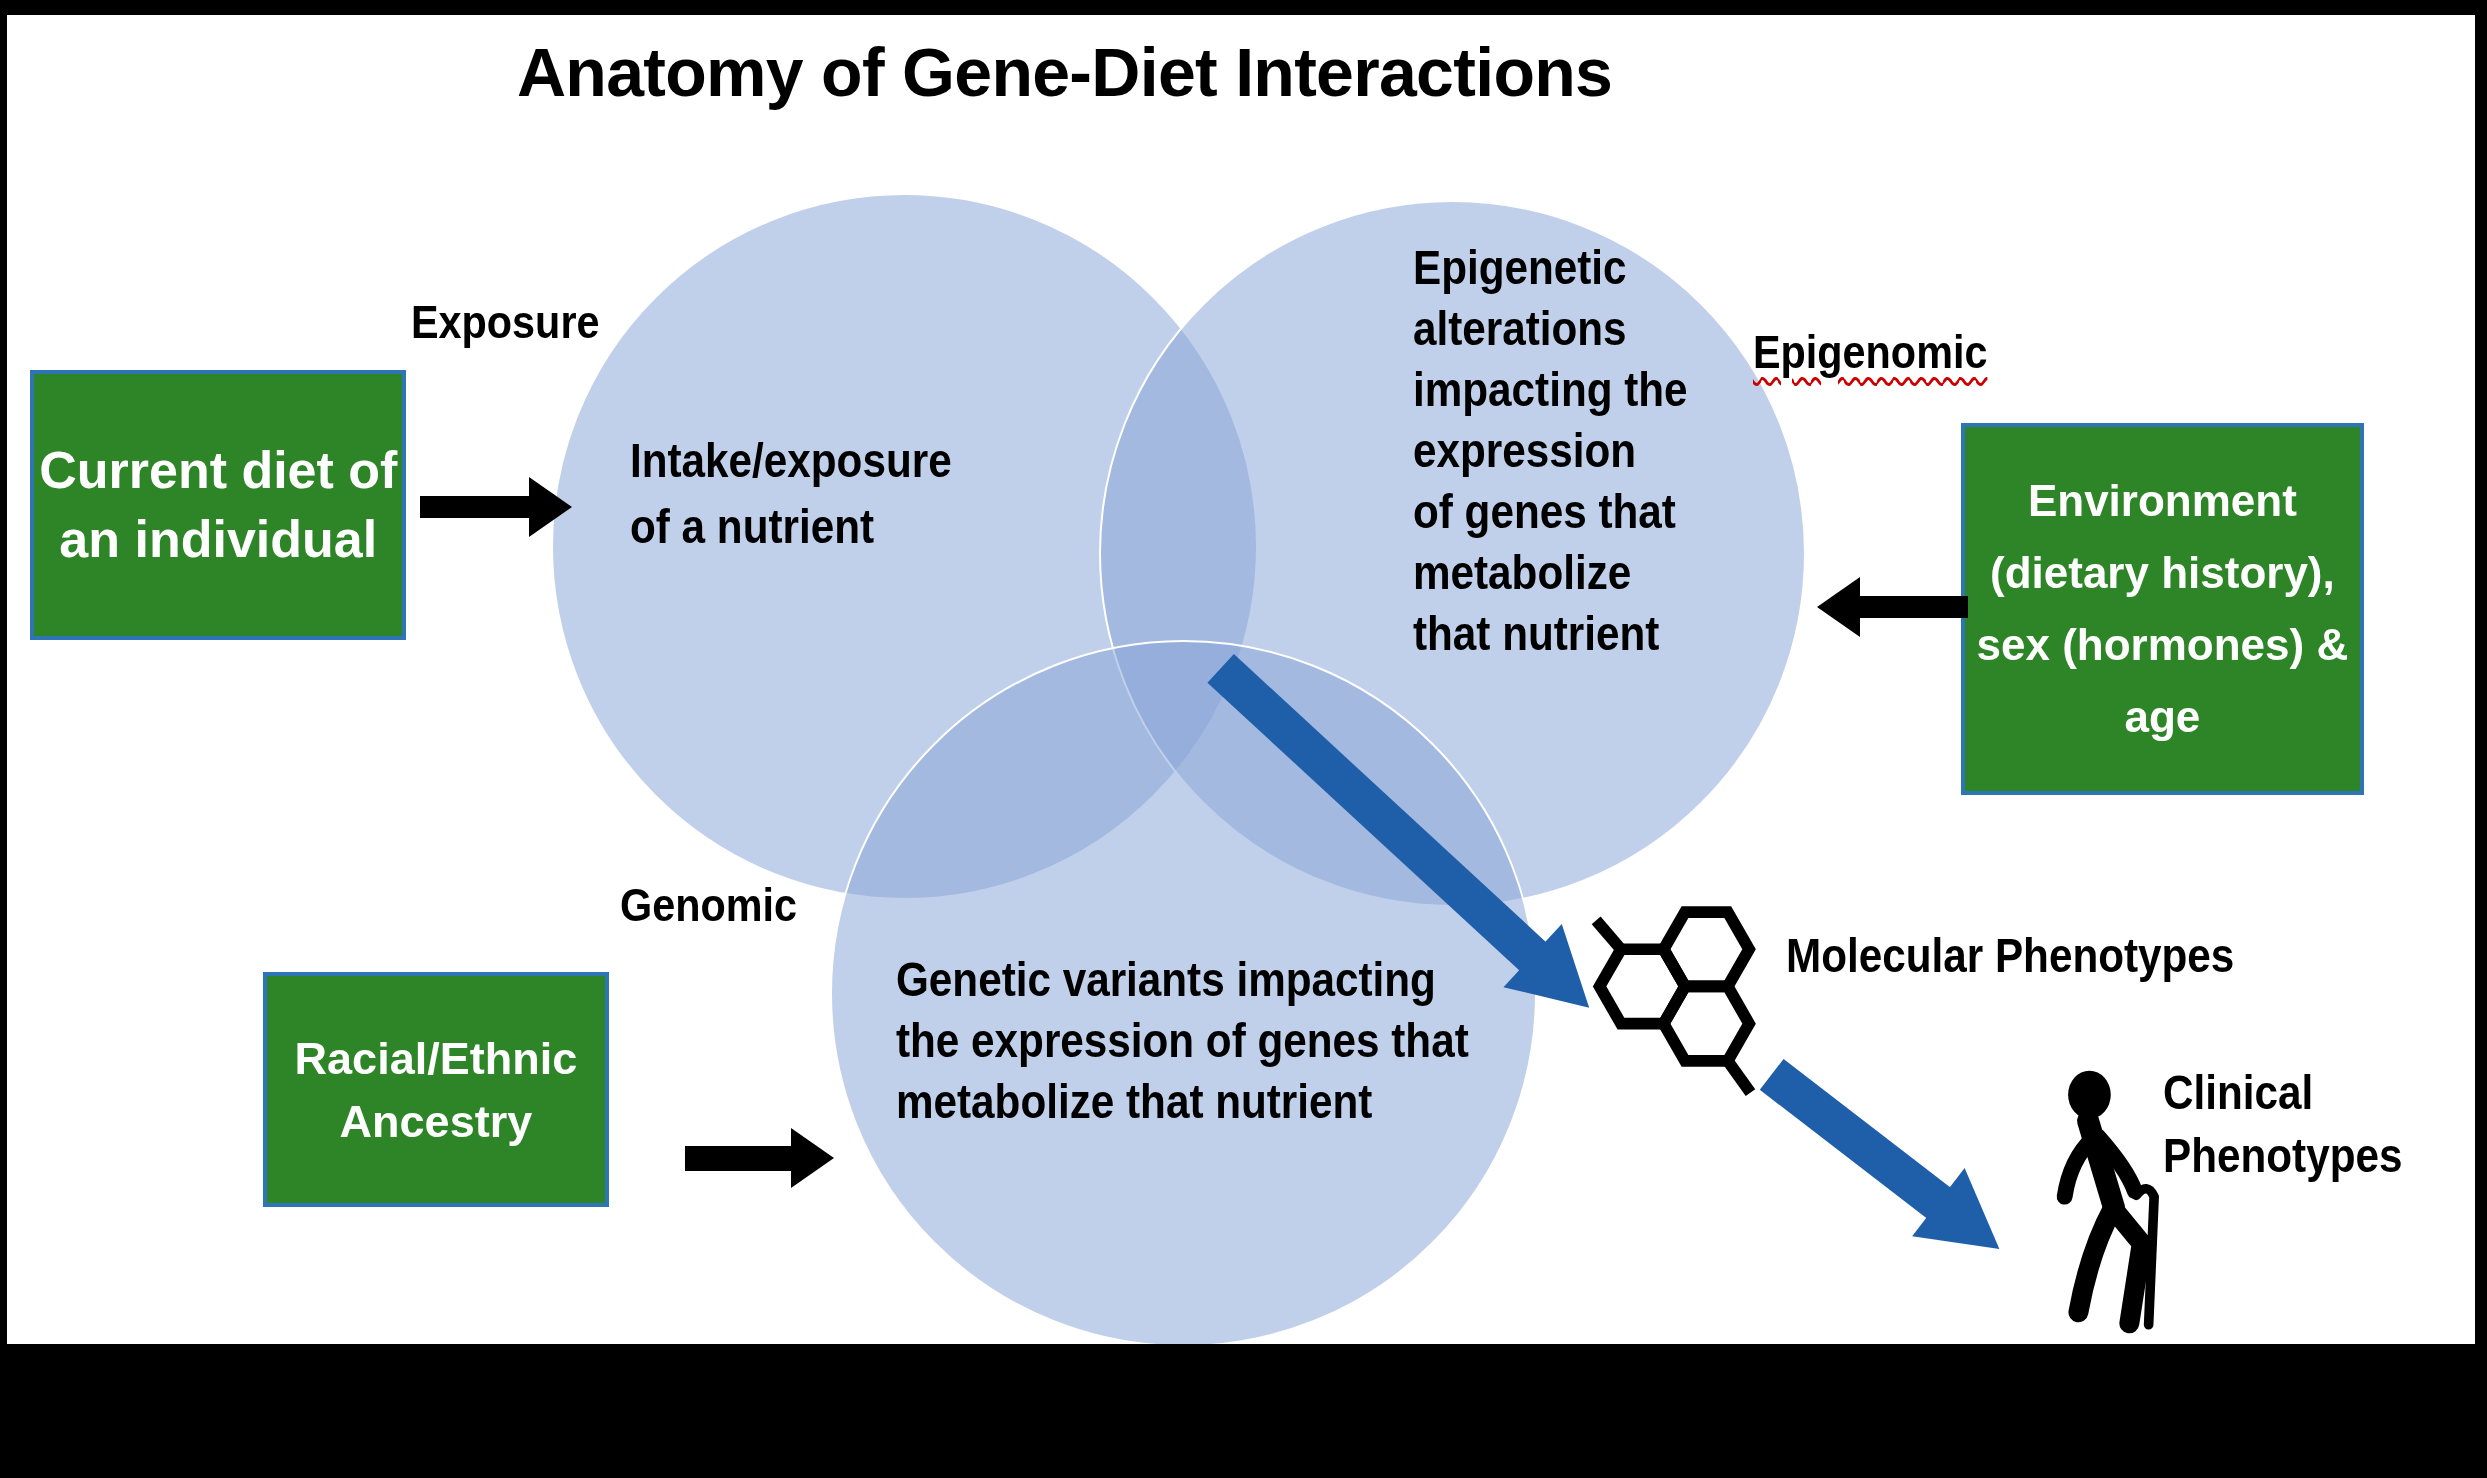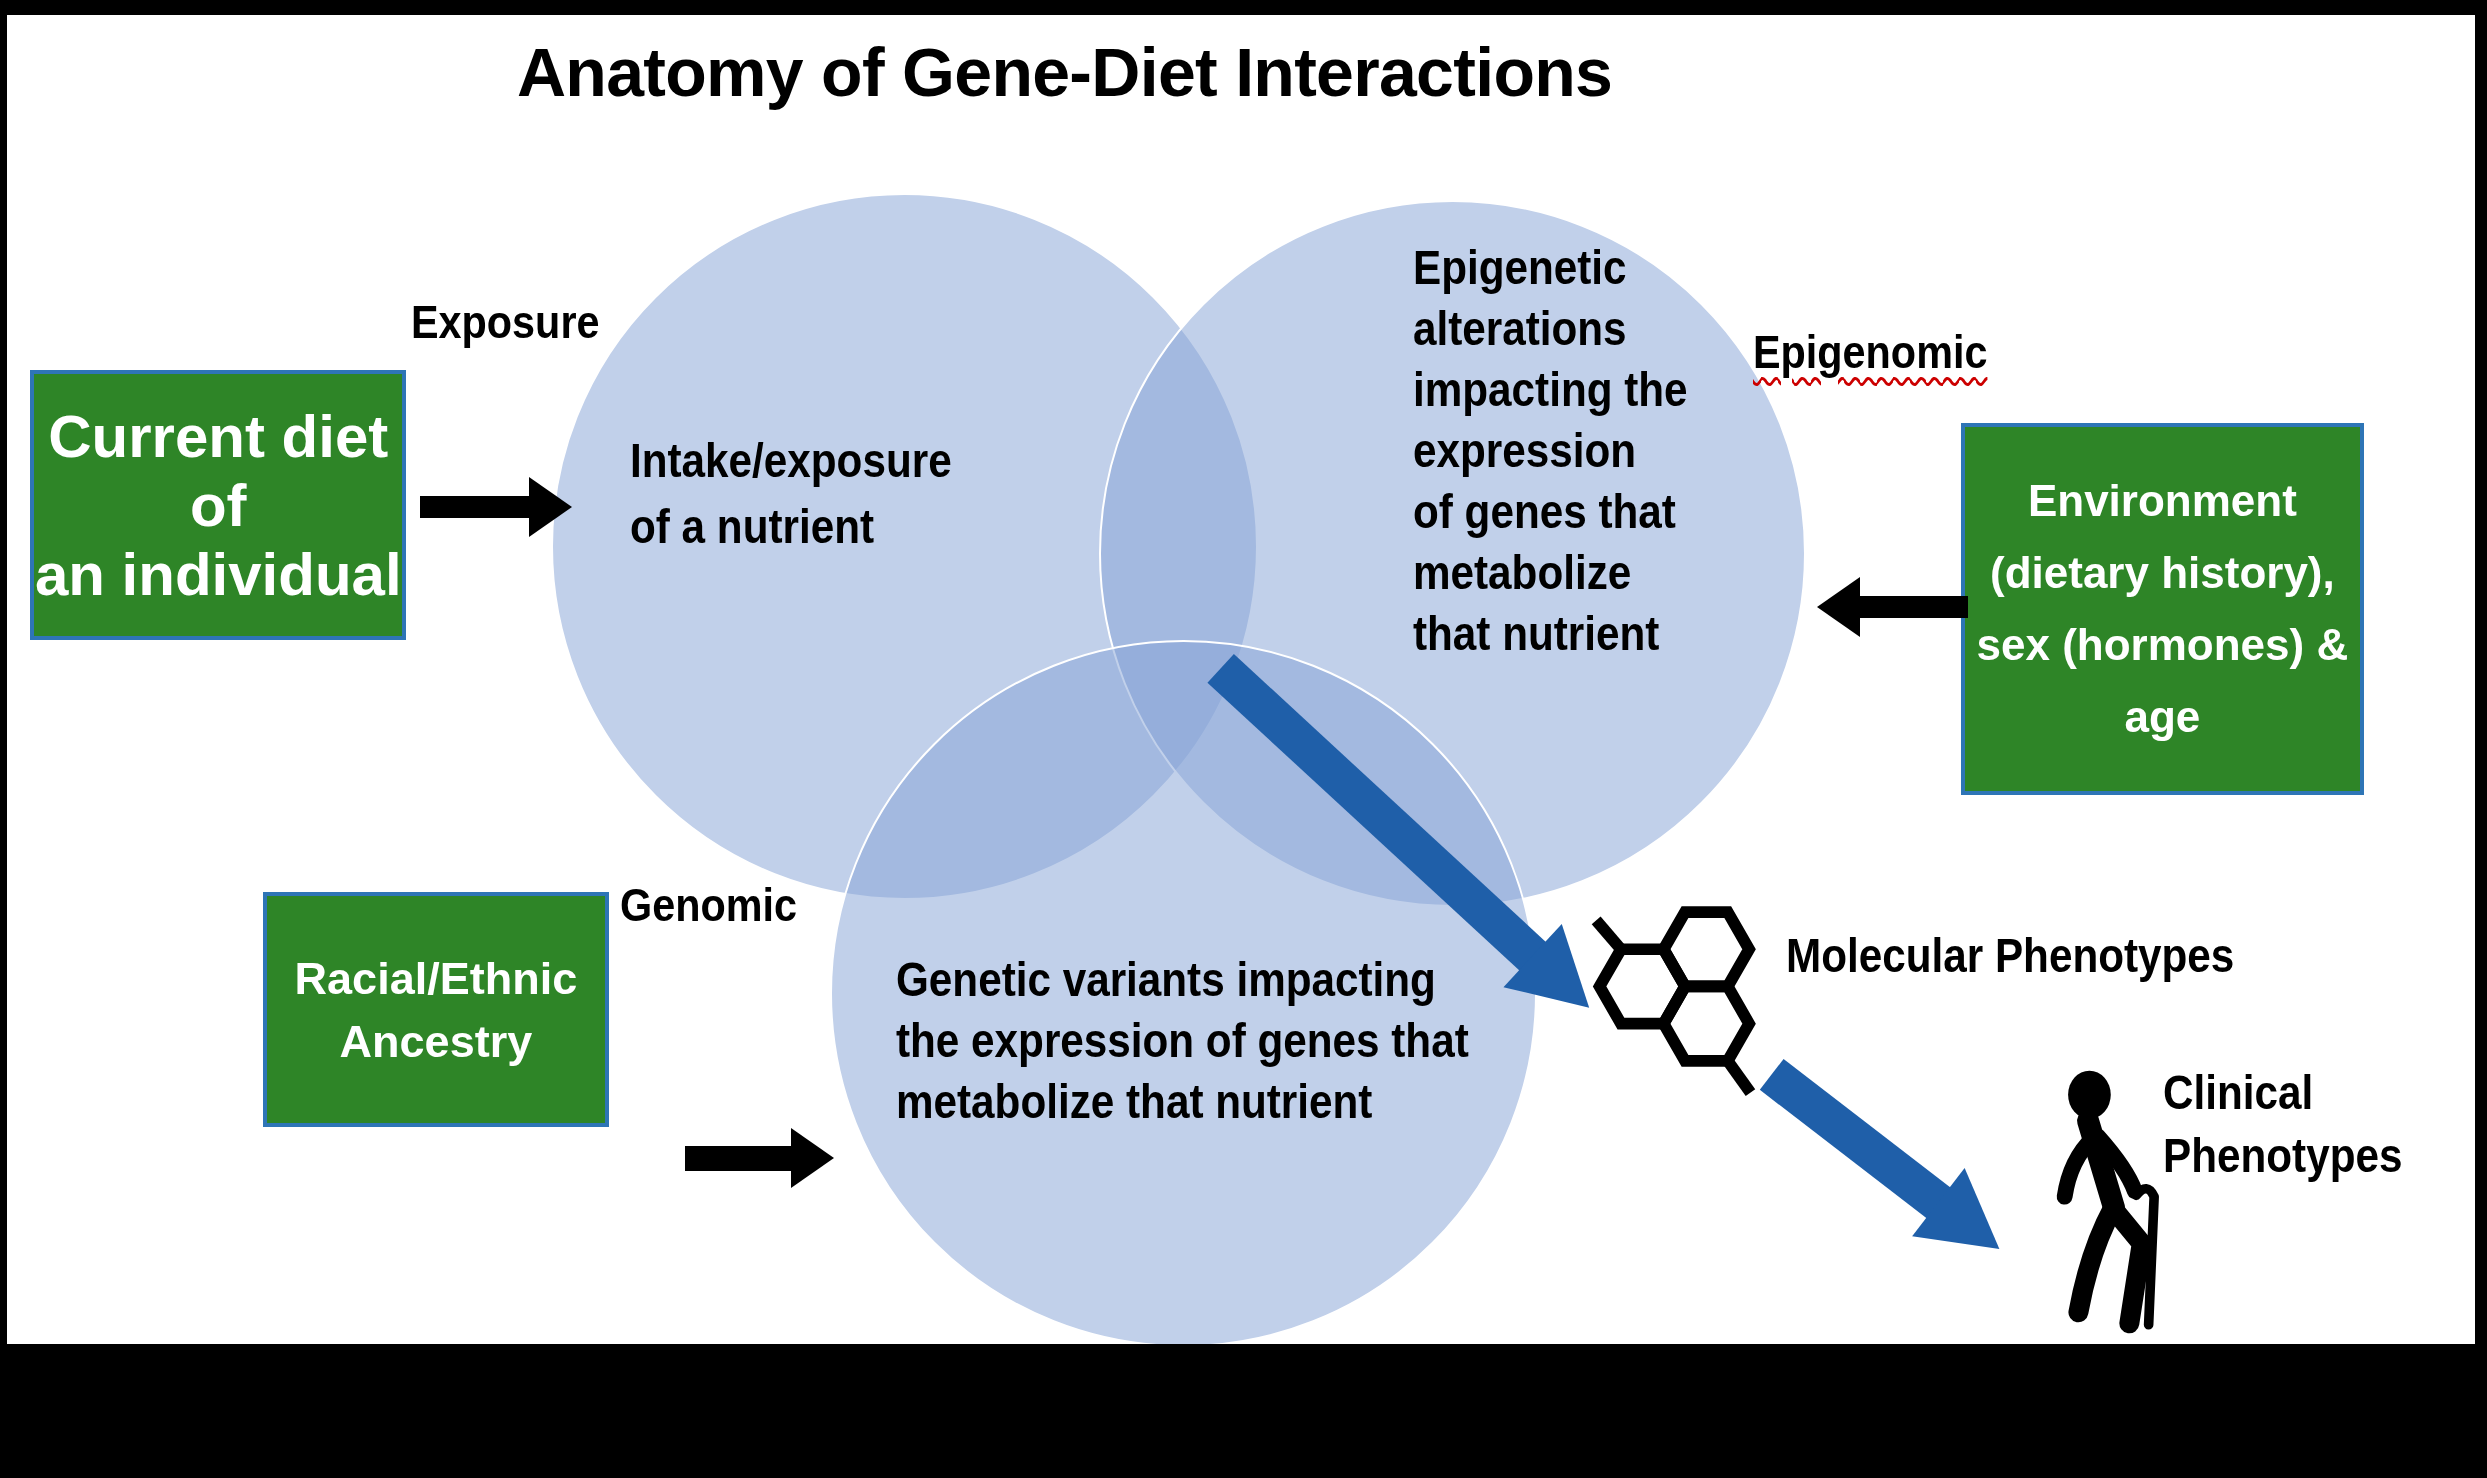--- a/index.html
+++ b/index.html
@@ -21,23 +21,23 @@
 
   
   .vtext{font-weight:bold;color:#000;font-size:48px;line-height:61px;transform:scaleX(0.88);transform-origin:0 0;}
   #t-intake{left:623px;top:413px;line-height:66px;}
   #t-epi{left:1406px;top:222px;}
   #t-gen{left:889px;top:934px;}
 
   
   .gbox{background:#2e8527;border:4.1px solid #2e75b6;display:flex;align-items:center;justify-content:center;
         text-align:center;color:#fff;font-weight:bold;}
-  #box-diet{left:23.4px;top:355px;width:368px;height:262px;font-size:60px;line-height:69px;}
+  #box-diet{left:23.4px;top:355px;width:368px;height:262px;font-size:52px;line-height:69px;}
   #box-env{left:1954px;top:408px;width:395px;height:364px;font-size:44px;line-height:72px;}
-  #box-anc{left:256px;top:877px;width:338px;height:227px;font-size:45px;line-height:63px;}
+  #box-anc{left:256px;top:957px;width:338px;height:227px;font-size:45px;line-height:63px;}
 
   
   .lab{font-weight:bold;color:#000;font-size:47px;line-height:1.05;transform:scaleX(0.88);transform-origin:0 0;white-space:pre-line;}
   #lab-exposure{left:404px;top:282px;}
   #lab-epigenomic{left:1746px;top:312px;text-decoration:underline;text-decoration-style:wavy;
                   text-decoration-color:#cc0000;text-decoration-thickness:2.8px;text-underline-offset:9px;}
   #lab-genomic{left:613px;top:865px;}
   #lab-molecular{left:1779px;top:916px;font-size:48px;}
   #lab-clinical{left:2156px;top:1046px;font-size:48px;line-height:63px;}
 

